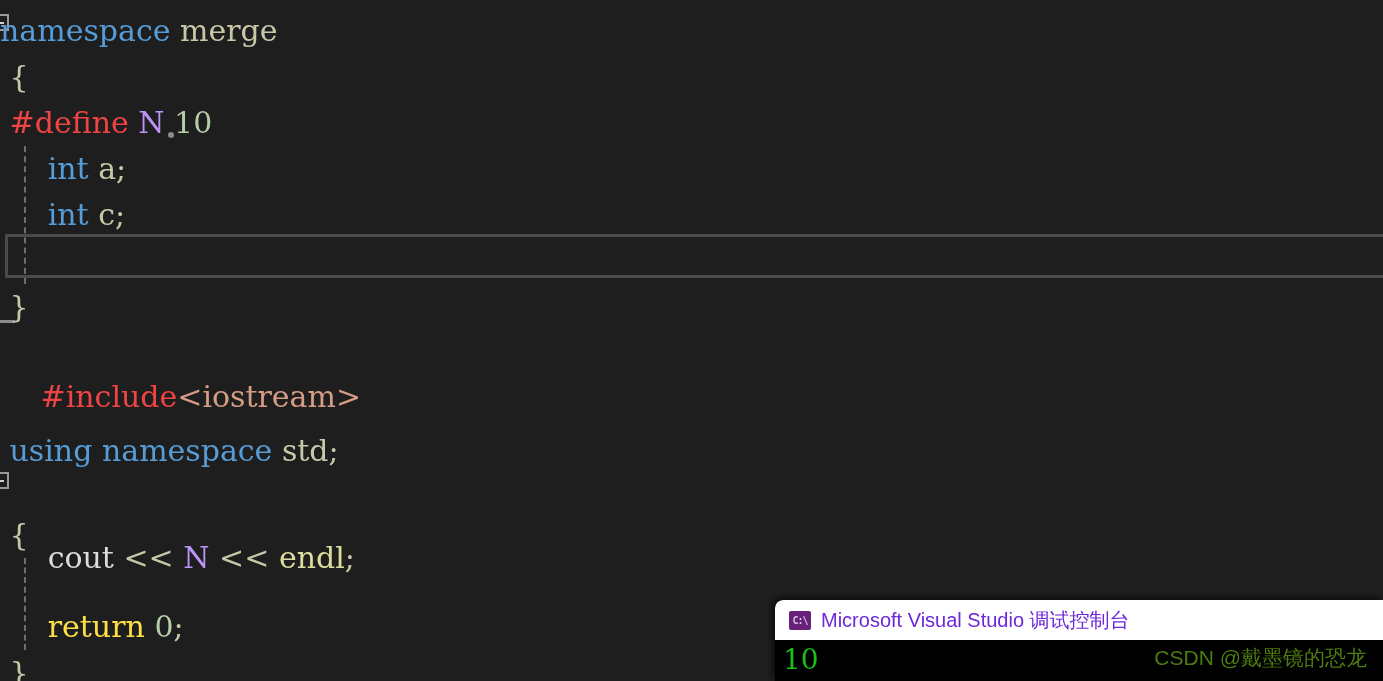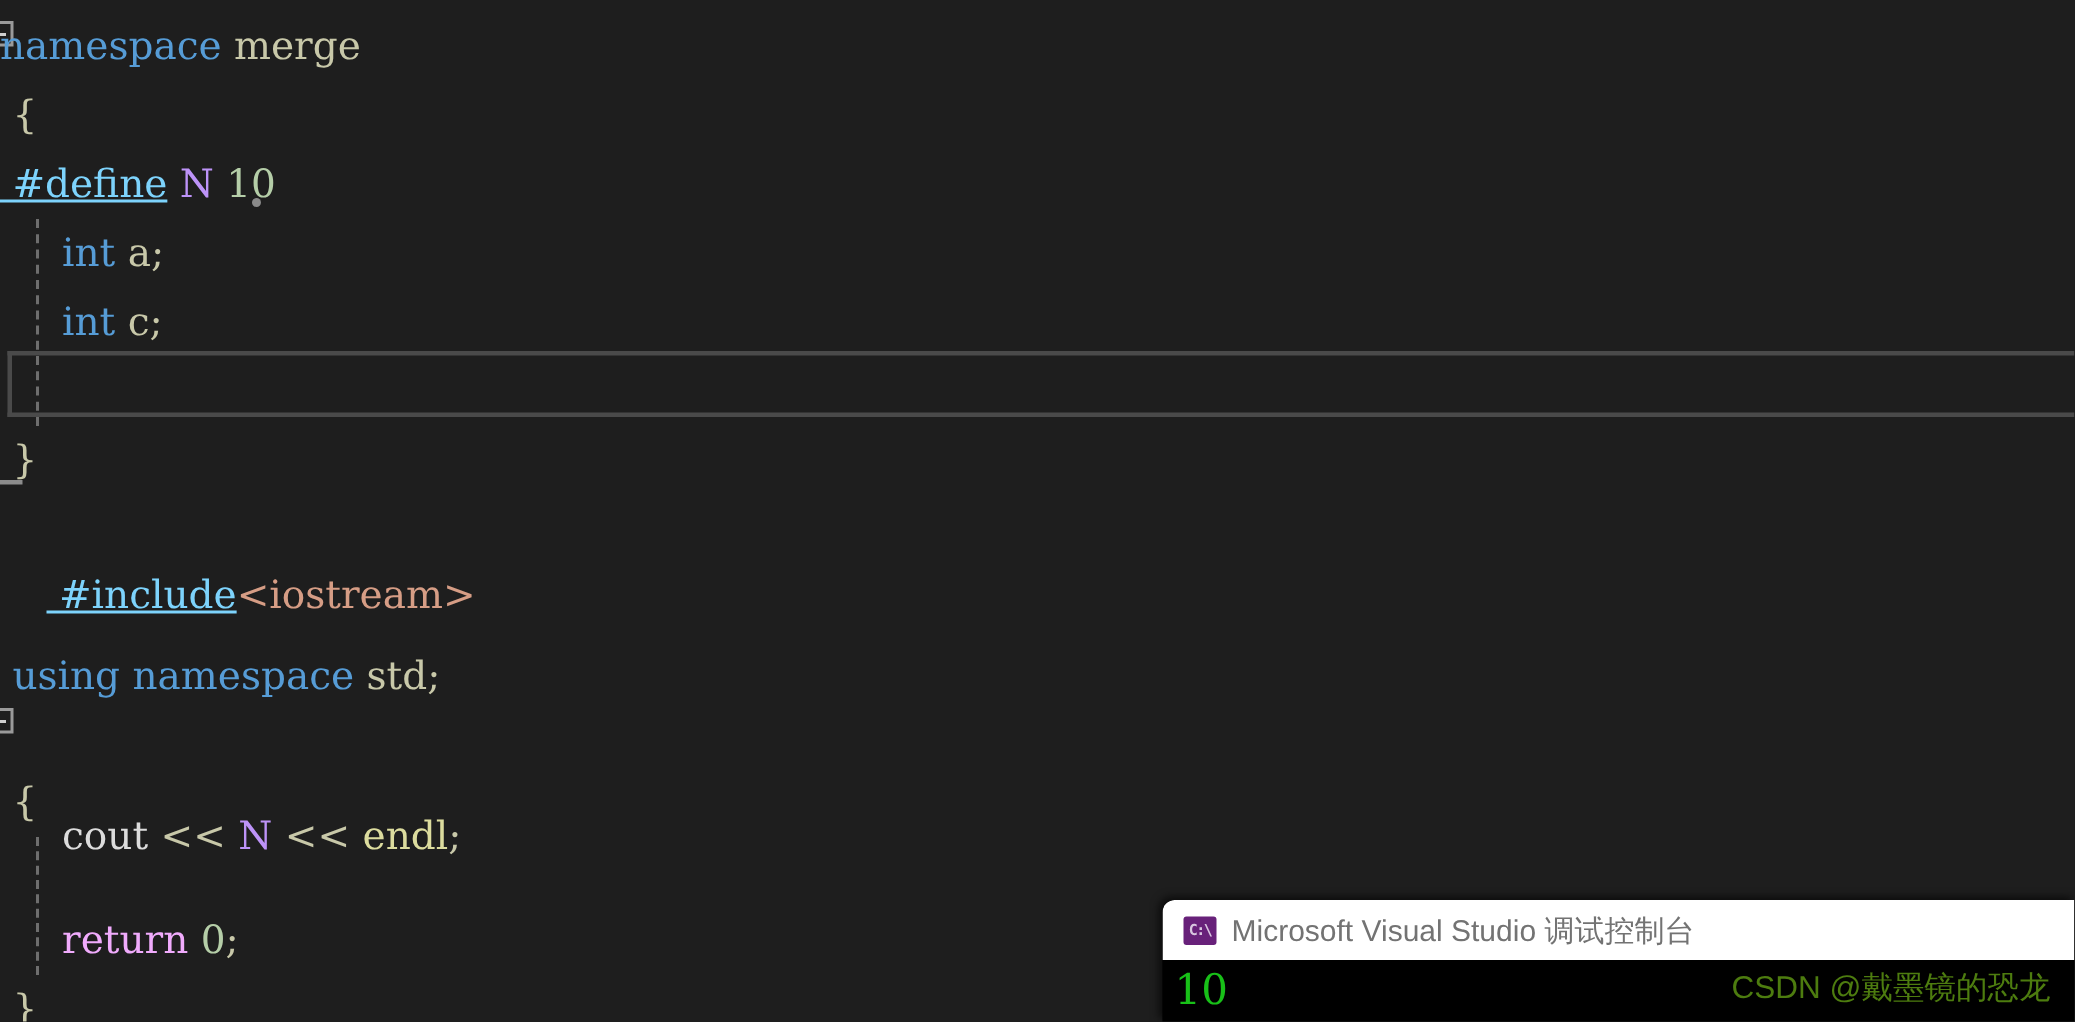--- a/index.html
+++ b/index.html
@@ -24,21 +24,21 @@
     background: #1e1e1e;
   }
 
   .code-line {
     position: absolute;
     left: 0;
     height: 46px;
     line-height: 46px;
     white-space: pre;
     font-family: "DejaVu Serif", serif;
-    font-size: 26px;
+    font-size: 30px;
     letter-spacing: 0px;
     color: #d4d4d4;
   }
 
   .gutter-col {
     position: absolute;
     left: 0; top: 0;
     width: 18px;
     height: 681px;
   }
@@ -97,28 +97,28 @@
     position: absolute;
     width: 6px;
     height: 6px;
     border-radius: 50%;
     background: #8a8a8a;
   }
 
   
   .tok-key      { color: #569cd6; }   
   .tok-type     { color: #c8c8a9; }   
-  .tok-pre      { color: #7dd3fc; text-decoration: underline; }   
+  .tok-pre      { color: #ef4444; }   
   .tok-macro    { color: #bd93f8; }   
   .tok-num      { color: #b5cea8; }   
   .tok-str      { color: #d69d85; }   
   .tok-punct    { color: #c8c8a9; }   
   .tok-plain    { color: #dcdcdc; }   
   .tok-fn       { color: #dcdc9e; }   
-  .tok-ctrl     { color: #f0abfc; }   
+  .tok-ctrl     { color: #fde047; }   
 
   
   #console-window {
     position: absolute;
     left: 775px;
     top: 600px;
     width: 608px;
     height: 81px;
     background: #000000;
     border-top-left-radius: 8px;
@@ -145,21 +145,21 @@
     font-size: 10px;
     font-weight: bold;
     color: #d8c6e0;
     flex: 0 0 auto;
     margin-right: 10px;
     letter-spacing: -1px;
   }
   #console-title {
     font-family: "Liberation Sans", sans-serif;
     font-size: 20px;
-    color: #737373;
+    color: #6d28d9;
     white-space: nowrap;
   }
   #console-body {
     position: relative;
     height: 41px;
     background: #000000;
     padding-left: 8px;
   }
   #console-output {
     font-family: "DejaVu Serif", serif;

